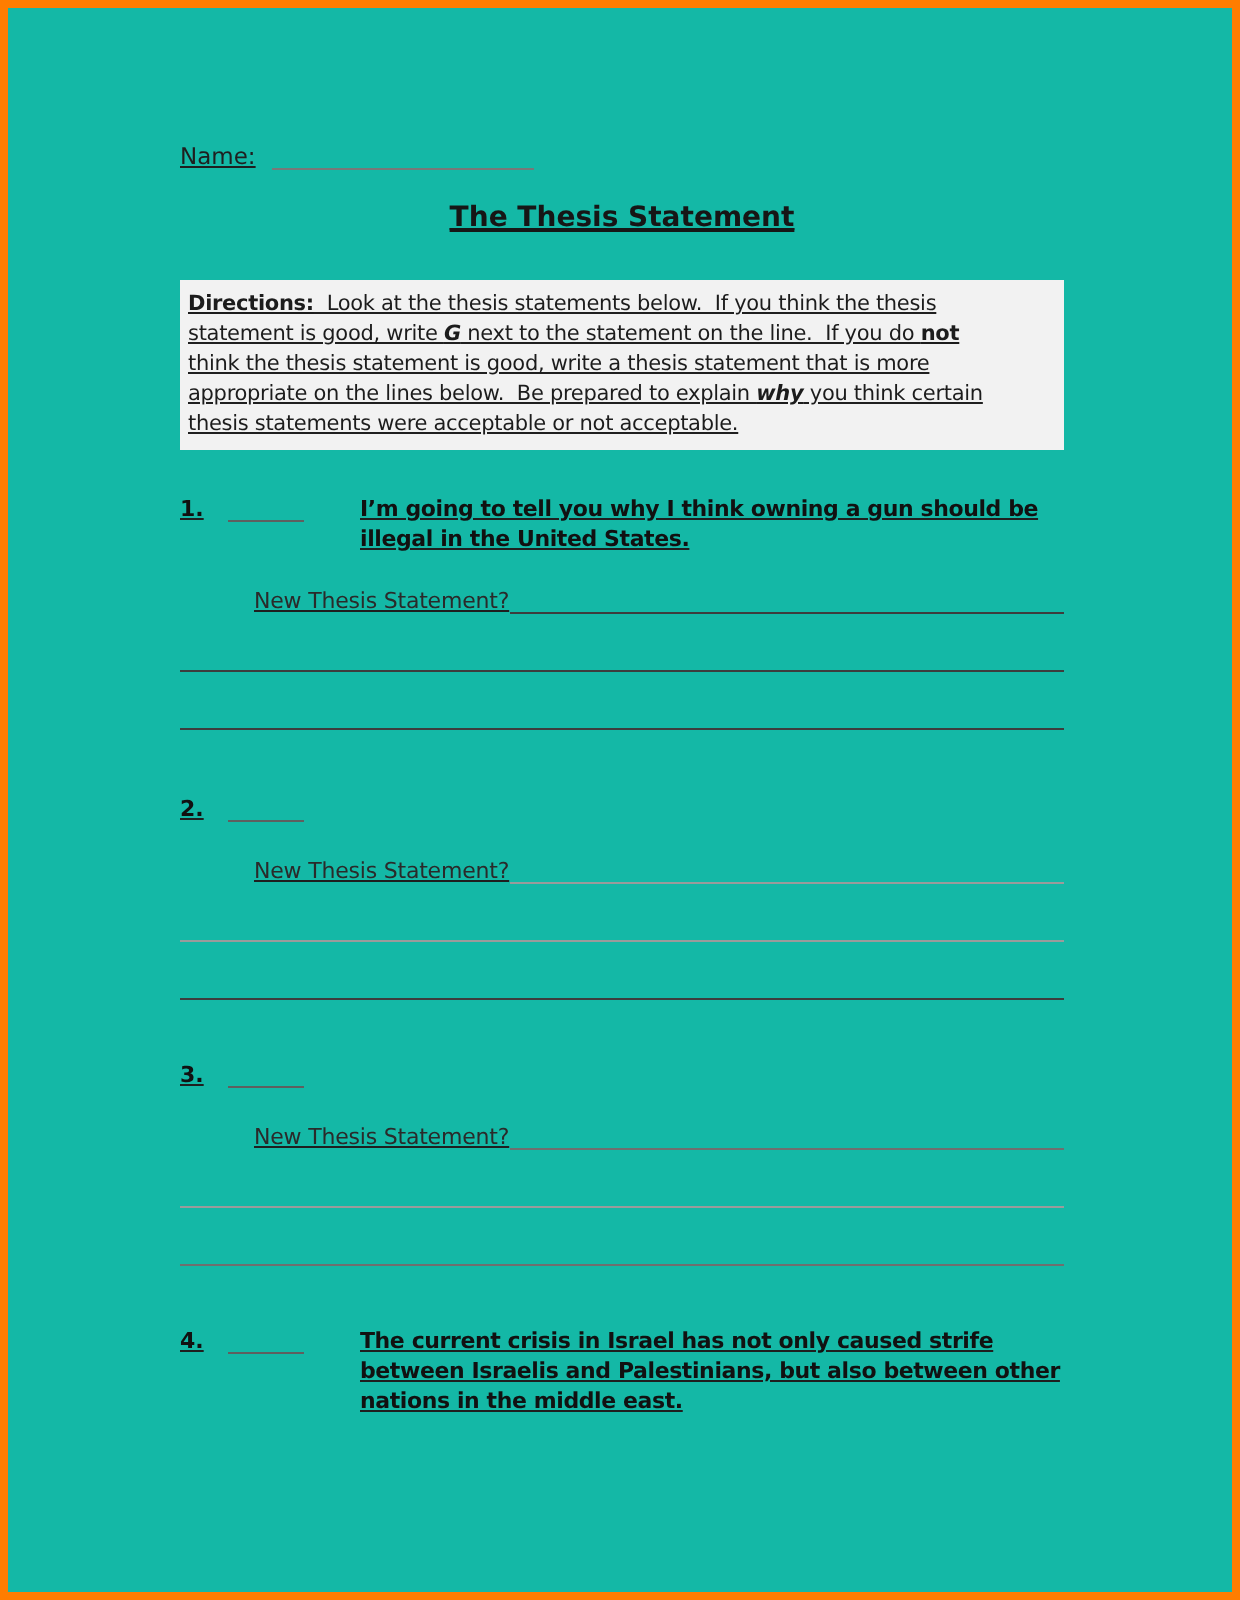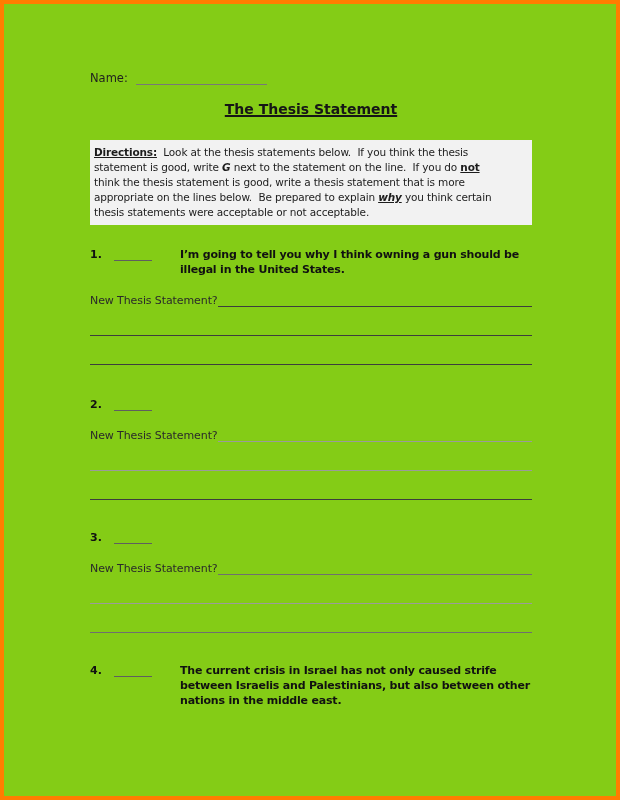--- a/index.html
+++ b/index.html
@@ -1,24 +1,25 @@
 <!DOCTYPE html>
 <html><head>
 <meta charset="utf-8">
 <style>
   html,body{margin:0;padding:0;background:#fff;}
   .page{
     position:relative;
     width:620px;height:800px;
     box-sizing:border-box;
     border:4px solid #ff7d00;
-    background:#84cc16;
+    background:#14b8a6;
     overflow:hidden;
     font-family:"DejaVu Sans","Liberation Sans",sans-serif;
     color:#1f1f1f;
+    text-decoration:underline;
   }
   .content{
     padding:64px 84px 0 86px;
     box-sizing:border-box;
     width:100%;
   }
   
   .name-row{display:flex;align-items:flex-end;height:17px;font-size:11.5px;}
   .name-blank{display:inline-block;width:131px;height:14px;border-bottom:1.5px solid #787878;margin-left:8px;}
   
@@ -46,21 +47,21 @@
   .q-blank{flex:0 0 38px;height:13px;border-bottom:1.7px solid #5f5f5f;margin:0 8px 0 6px;}
   .q-text{
     font-weight:bold;font-size:11px;line-height:15px;letter-spacing:-0.2px;
     white-space:pre-line;color:#111;flex:1 1 auto;margin-left:20px;
   }
   .question.q1{margin-top:22px;}
   .question.q2{margin-top:32px;}
   .question.q3{margin-top:30px;}
   .question.q4{margin-top:30px;}
   .nts-row{display:flex;align-items:flex-end;margin-top:14px;height:16px;}
-  .nts-label{font-size:11px;letter-spacing:-0.1px;color:#2a2a2a;white-space:nowrap;}
+  .nts-label{font-size:11px;letter-spacing:-0.1px;color:#2a2a2a;white-space:nowrap;margin-left:37px;}
   .nts-line{flex:1 1 auto;height:14px;}
   .answer-line{height:28px;}
   .dk{border-bottom:1.6px solid #3d3d3d;}
   .md{border-bottom:1.6px solid #6f6f6f;}
   .gy{border-bottom:1.6px solid #9b9b9b;}
 </style>
 </head>
 <body>
 
 <div class="page" style="border-color: rgb(255, 125, 0);">

